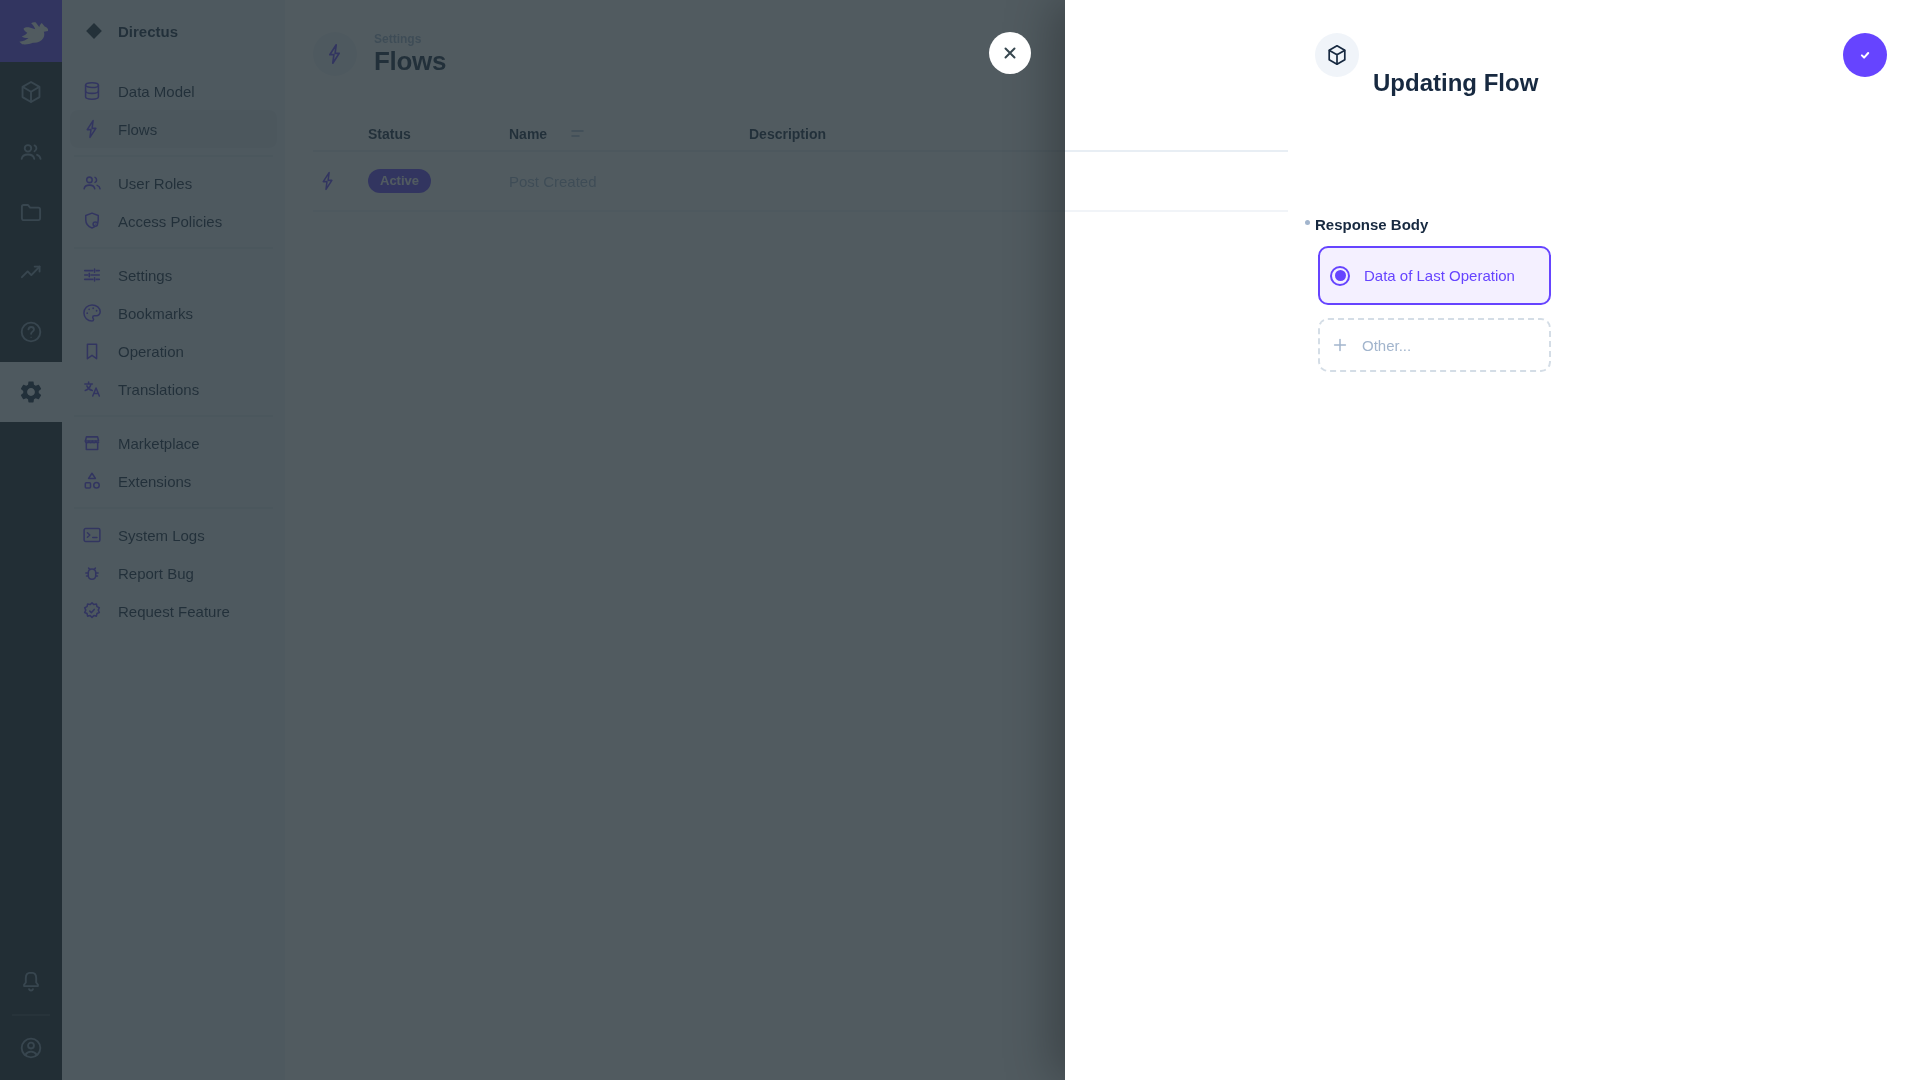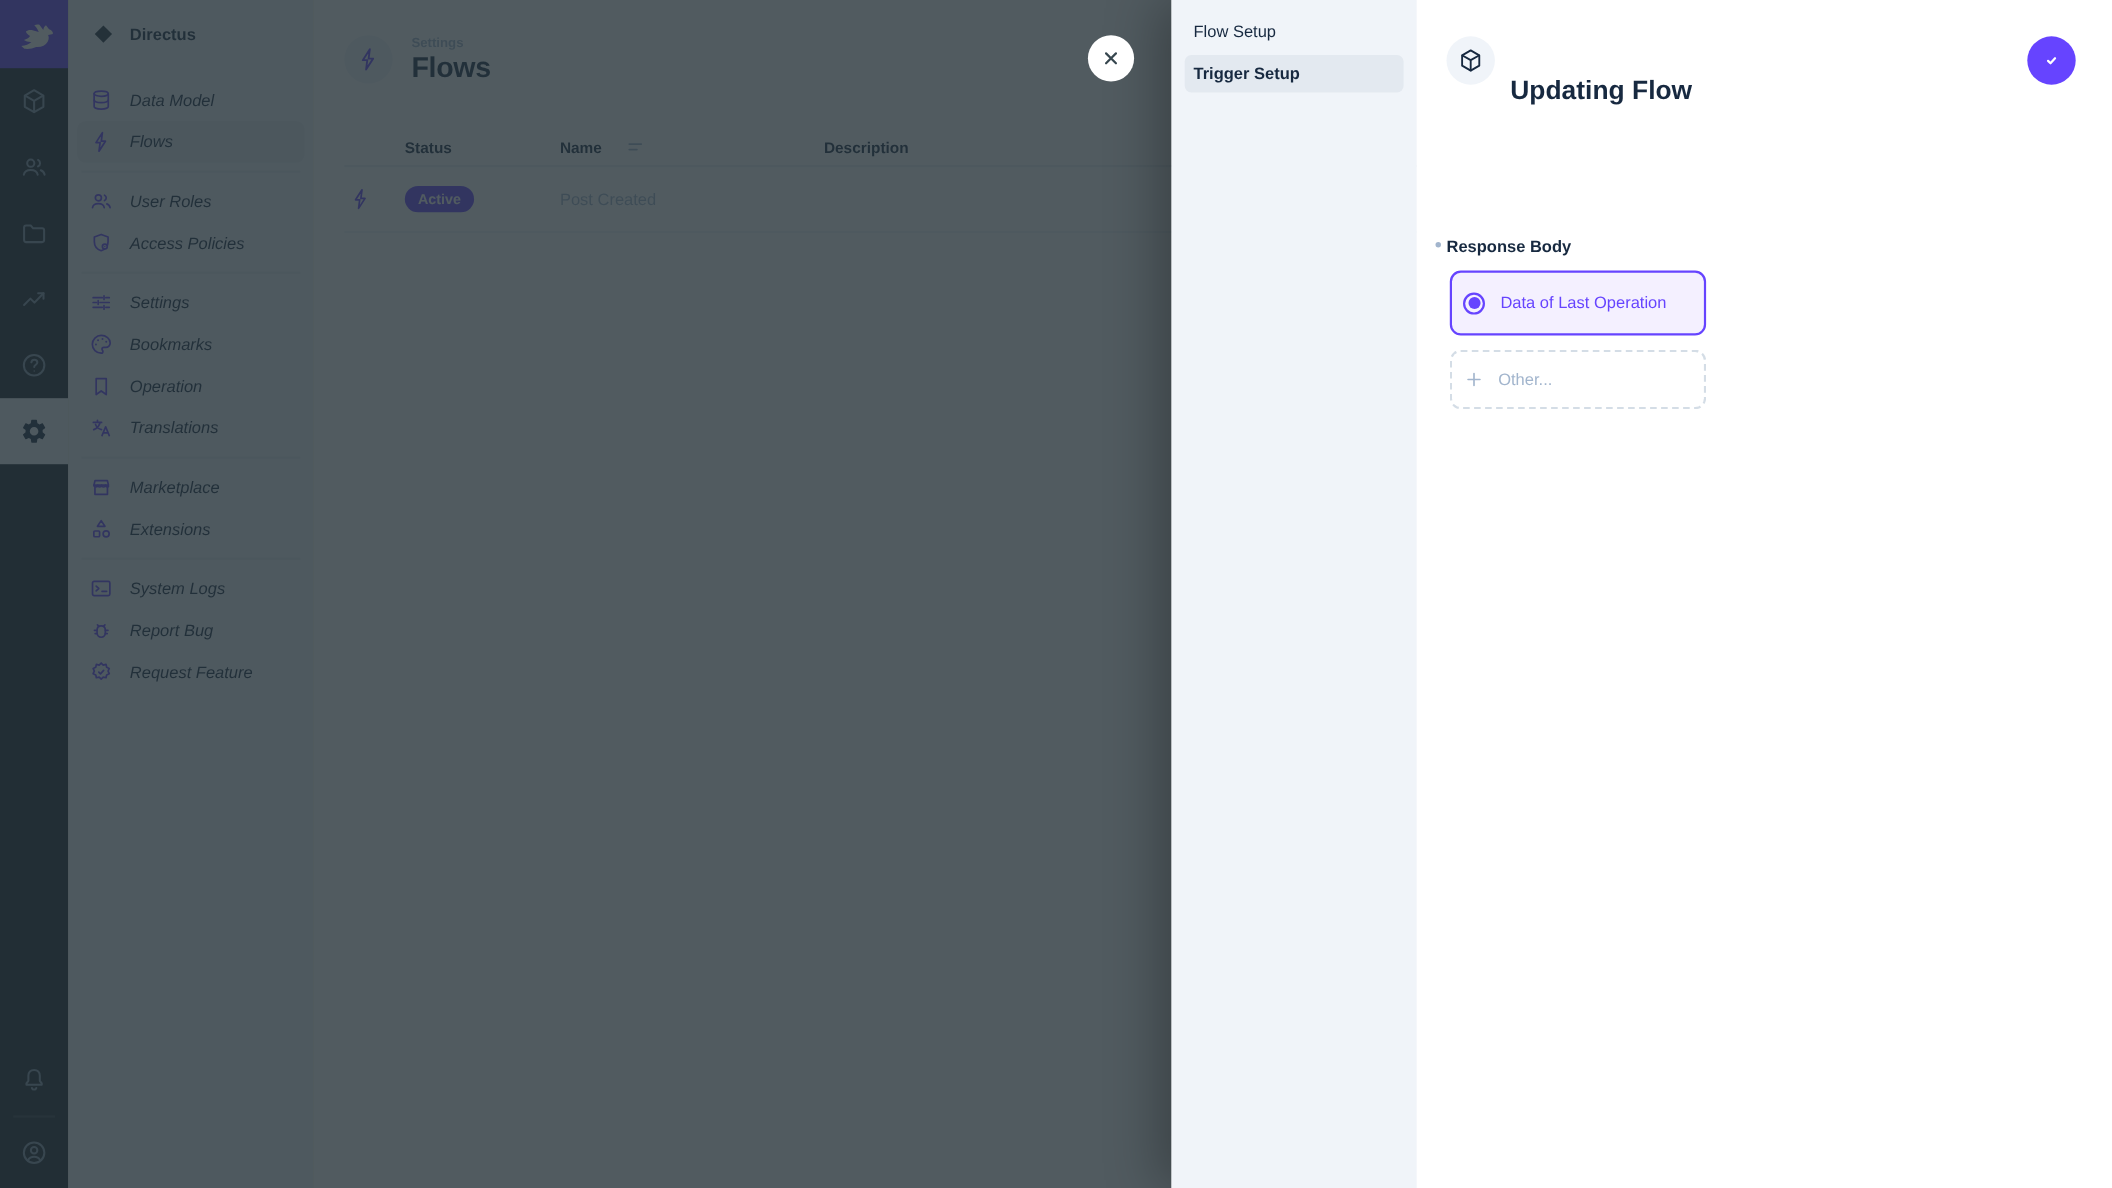--- a/index.html
+++ b/index.html
@@ -16,21 +16,21 @@
   .mtile.logo svg{width:34px;height:34px;}
   .mtile.active{background:var(--panel-bg,#F0F4F9);color:var(--text-dark,#172940);}
   .mb-bottom{position:absolute;bottom:2px;left:0;width:62px;}
   .mb-div{height:2px;margin:2px 12px;background:rgba(255,255,255,.10);}
 
   
   .sidebar{position:absolute;left:62px;top:0;width:223px;height:100%;background:var(--panel-bg,#F0F4F9);z-index:1;}
   .sb-header{height:62px;display:flex;align-items:center;gap:13px;padding:0 14px 0 21px;
              color:var(--text-dark,#172940);font-size:15px;font-weight:700;}
   .sb-header svg{width:22px;height:22px;color:#20303F;}
-  .sb-list{padding:10px 8px 0;font-style:italic;}
+  .sb-list{padding:10px 8px 0;}
   .sb-item{height:38px;display:flex;align-items:center;gap:15px;padding:0 11px;border-radius:8px;
            color:var(--text-dark,#172940);font-size:15px;font-weight:500;cursor:pointer;}
   .sb-item svg{width:22px;height:22px;color:var(--accent,#6644FF);flex:none;}
   .sb-item.active{background:var(--panel-active-bg,#E4EAF1);}
   .sb-div{height:2px;background:#E2E8EF;margin:7px 4px;}
 
   
   .content{position:absolute;left:285px;top:0;right:0;height:100%;background:#fff;}
   .page-head{position:absolute;left:28px;top:32px;display:flex;align-items:center;gap:17px;}
   .head-icon{width:44px;height:44px;border-radius:50%;background:var(--panel-bg,#F0F4F9);
@@ -316,24 +316,20 @@
   </main>
 
   <div class="overlay"></div>
   <button class="close-btn">
     <svg viewBox="0 0 24 24" fill="none" stroke="currentColor" stroke-width="2" stroke-linecap="round">
       <path d="m7.5 7.5 9 9M16.5 7.5l-9 9"></path>
     </svg>
   </button>
 
   <section class="drawer">
-    <div class="drawer-nav">
-      <div class="dn-item">Flow Setup</div>
-      <div class="dn-item active">Trigger Setup</div>
-    </div>
     <div class="drawer-body">
       <div class="db-icon">
         <svg viewBox="0 0 24 24" fill="none" stroke="currentColor" stroke-width="1.7" stroke-linecap="round" stroke-linejoin="round">
           <path d="M12 2.8 19.8 7.3v9.4L12 21.2 4.2 16.7V7.3L12 2.8z"></path>
             <path d="M4.5 7.4 12 11.7l7.5-4.3M12 11.7V21"></path>
         </svg>
       </div>
       <h1 class="db-title">Updating Flow</h1>
       <button class="check-btn">
         <svg viewBox="0 0 24 24" fill="none" stroke="currentColor" stroke-width="2.2" stroke-linecap="round" stroke-linejoin="round">

